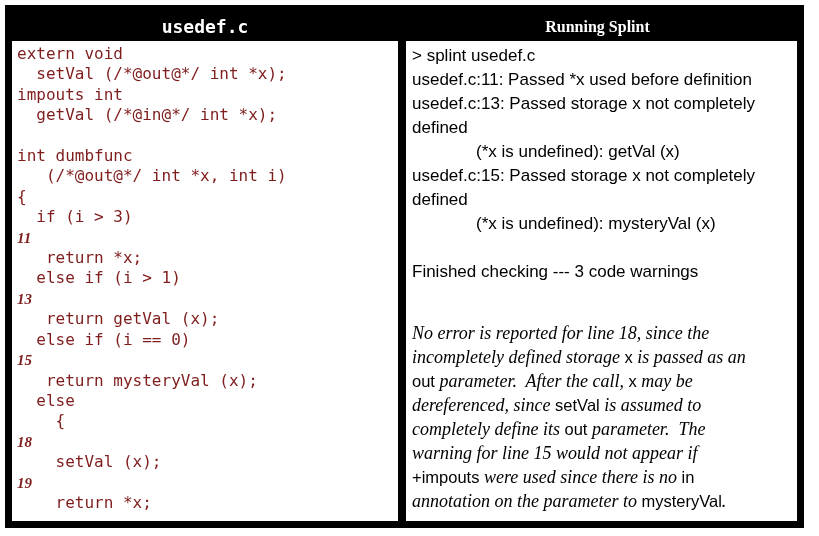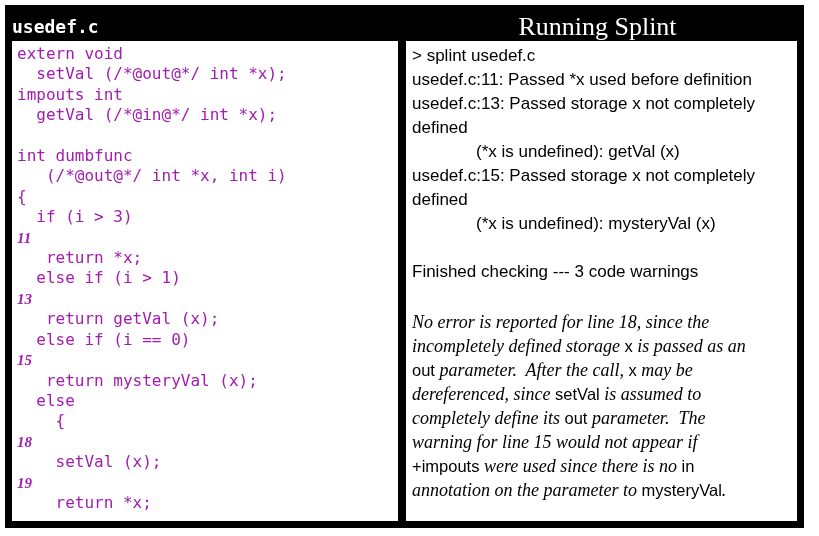--- a/index.html
+++ b/index.html
@@ -5,41 +5,41 @@
   * { margin:0; padding:0; box-sizing:border-box; }
   html,body { background:#fff; }
   body {
     width:819px; height:536px; overflow:hidden;
     font-family:"Liberation Sans", sans-serif; color:#000;
   }
   .figure { position:relative; width:819px; height:536px; background:#fff; padding:5px 0 0 5px; }
   .splint-table { width:799px; border:7px solid #000; background:#000; }
   .header-row { display:flex; background:#000; color:#fff; height:29px; align-items:center; }
   .hdr-left {
-    width:386px; 
+    width:386px; text-align:center;
     font-family:"DejaVu Sans Mono", monospace; font-weight:bold; font-size:18px;
   }
   .hdr-right {
     flex:1; text-align:center;
-    font-family:"Liberation Serif", serif; font-weight:normal; font-size:26px;
+    font-family:"Liberation Serif", serif; font-weight:bold; font-size:16px;
   }
   .body-row { display:flex; background:#000; }
   .cell-left { width:386px; background:#fff; padding:3px 2px 8px 5px; }
   .cell-right { flex:1; background:#fff; margin-left:8px; padding:3px 4px 8px 6px; }
   .code-line {
     white-space:pre; font-family:"DejaVu Sans Mono", monospace;
-    font-size:16px; line-height:20.4px; color:#a21caf;
+    font-size:16px; line-height:20.4px; color:#7f1d1d;
   }
   .line-num {
     font-family:Liberation Serif, serif; font-style:italic; font-weight:bold;
     font-size:15px;
   }
   .term-line { font-size:17px; line-height:24px; white-space:pre; }
   .term-line.indent { padding-left:64px; }
-  .commentary { margin-top:26px; }
+  .commentary { margin-top:37px; }
   .com-line {
     font-family:"Liberation Serif", serif; font-style:italic;
     font-size:18px; line-height:24px; white-space:pre-wrap;
   }
   .com-code {
     font-family:"Liberation Sans", sans-serif; font-style:normal;
     font-size:16.5px;
   }
 </style>
 </head>

